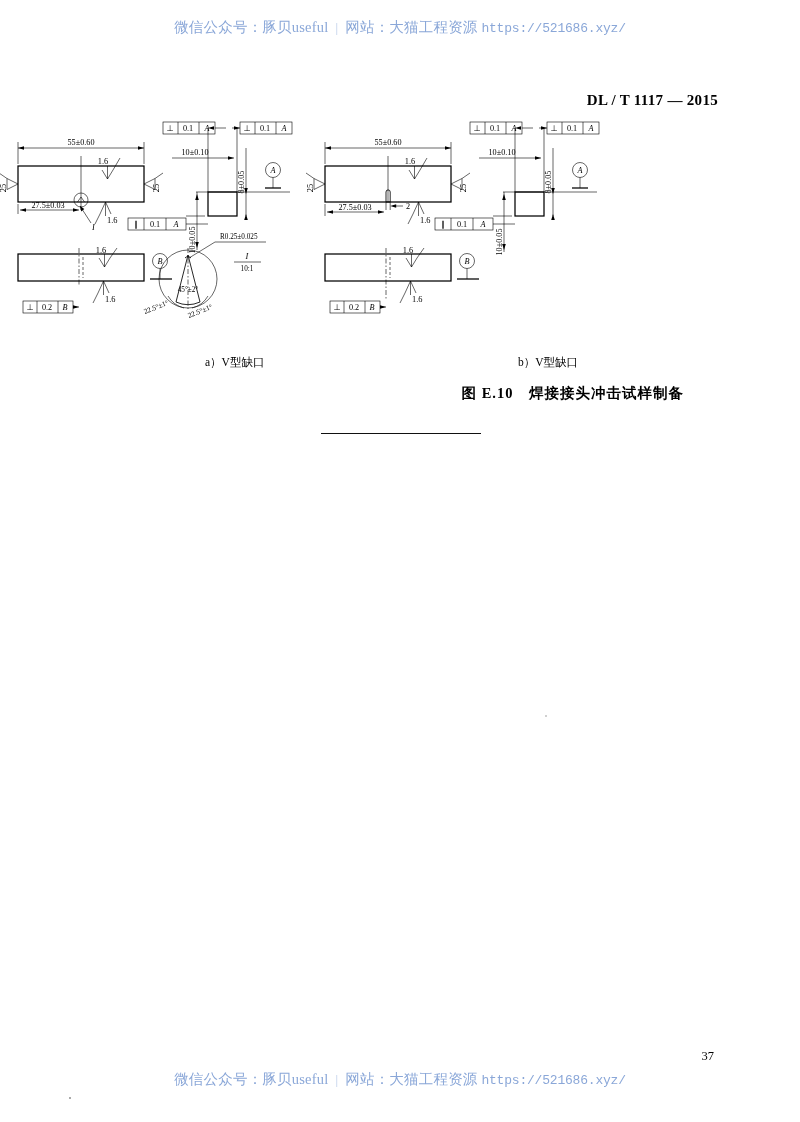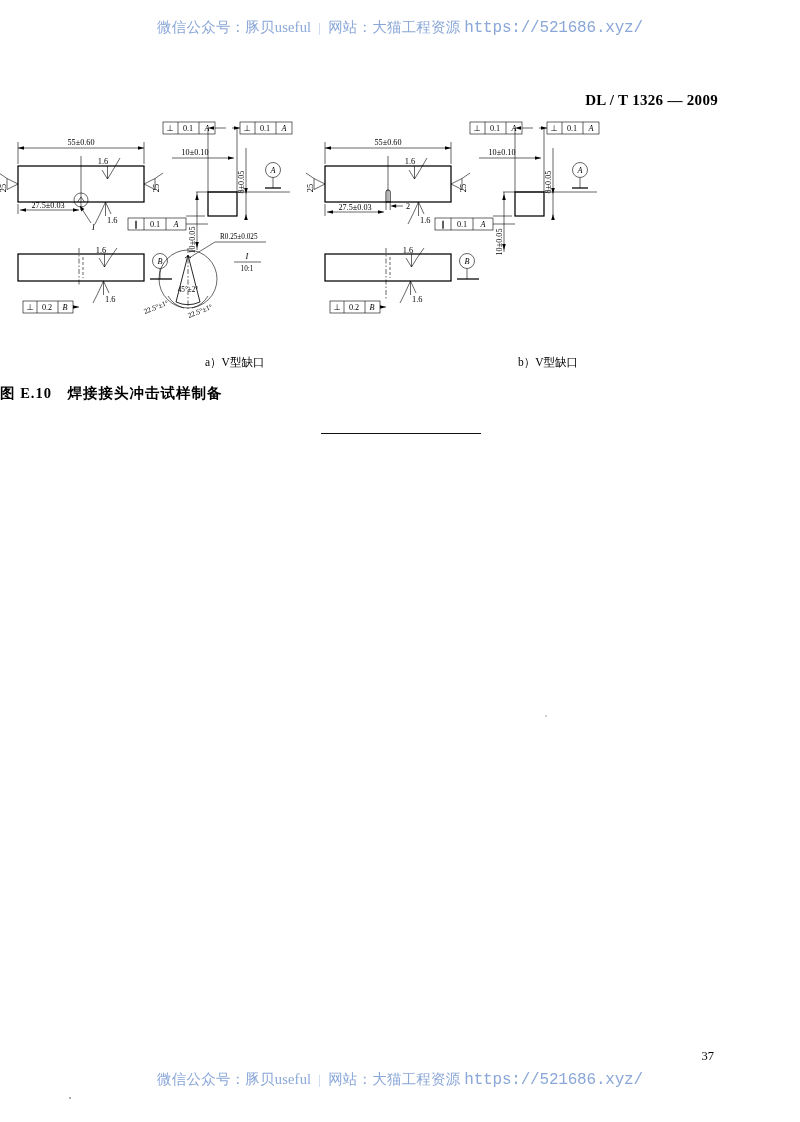--- a/index.html
+++ b/index.html
@@ -28,21 +28,21 @@
     white-space: nowrap;
     user-select: none;
   }
   .watermark .wm-sep {
     color: #b9cbe8;
     padding: 0 7px;
     font-size: 13px;
   }
   .watermark .wm-url {
     font-family: "Liberation Mono", monospace;
-    font-size: 16px;
+    font-size: 13px;
     letter-spacing: -0.2px;
   }
   #watermark-top { top: 18px; }
   #watermark-bottom { top: 1070px; }
 
   
   #std-header {
     position: absolute;
     right: 82px;
     top: 92px;
@@ -71,21 +71,21 @@
     text-align: center;
   }
   #sublabel-a { left: 205px; top: 355px; }
   #sublabel-b { left: 518px; top: 355px; }
 
   #figure-caption {
     position: absolute;
     left: 0;
     top: 384px;
     width: 684px;
-    text-align: left;
+    text-align: right;
     font-family: "Liberation Serif", serif;
     font-weight: bold;
     font-size: 14.5px;
     letter-spacing: 1px;
   }
 
   #section-rule {
     position: absolute;
     left: 321px;
     top: 433px;
@@ -138,21 +138,21 @@
   .ln-dash{ stroke: #000; stroke-width: 0.6;  fill: none; stroke-dasharray: 5 2 1.5 2; }
   .ln-hid { stroke: #000; stroke-width: 0.6;  fill: none; stroke-dasharray: 3 2; }
 </style>
 </head>
 <body>
 
 <div class="watermark" id="watermark-top">
   <span>微信公众号：豚贝useful</span><span class="wm-sep">|</span><span>网站：大猫工程资源</span> <span class="wm-url">https://521686.xyz/</span>
 </div>
 
-<div id="std-header">DL / T 1326 — 2009</div>
+<div id="std-header">DL / T 1117 — 2015</div>
 
 <div id="figure-area">
 <svg width="800" height="250" viewBox="0 0 800 250">
 
   <g>
 
     <g>
 
       <rect x="18" y="48" width="126" height="36" class="ln-thick"></rect>
 

